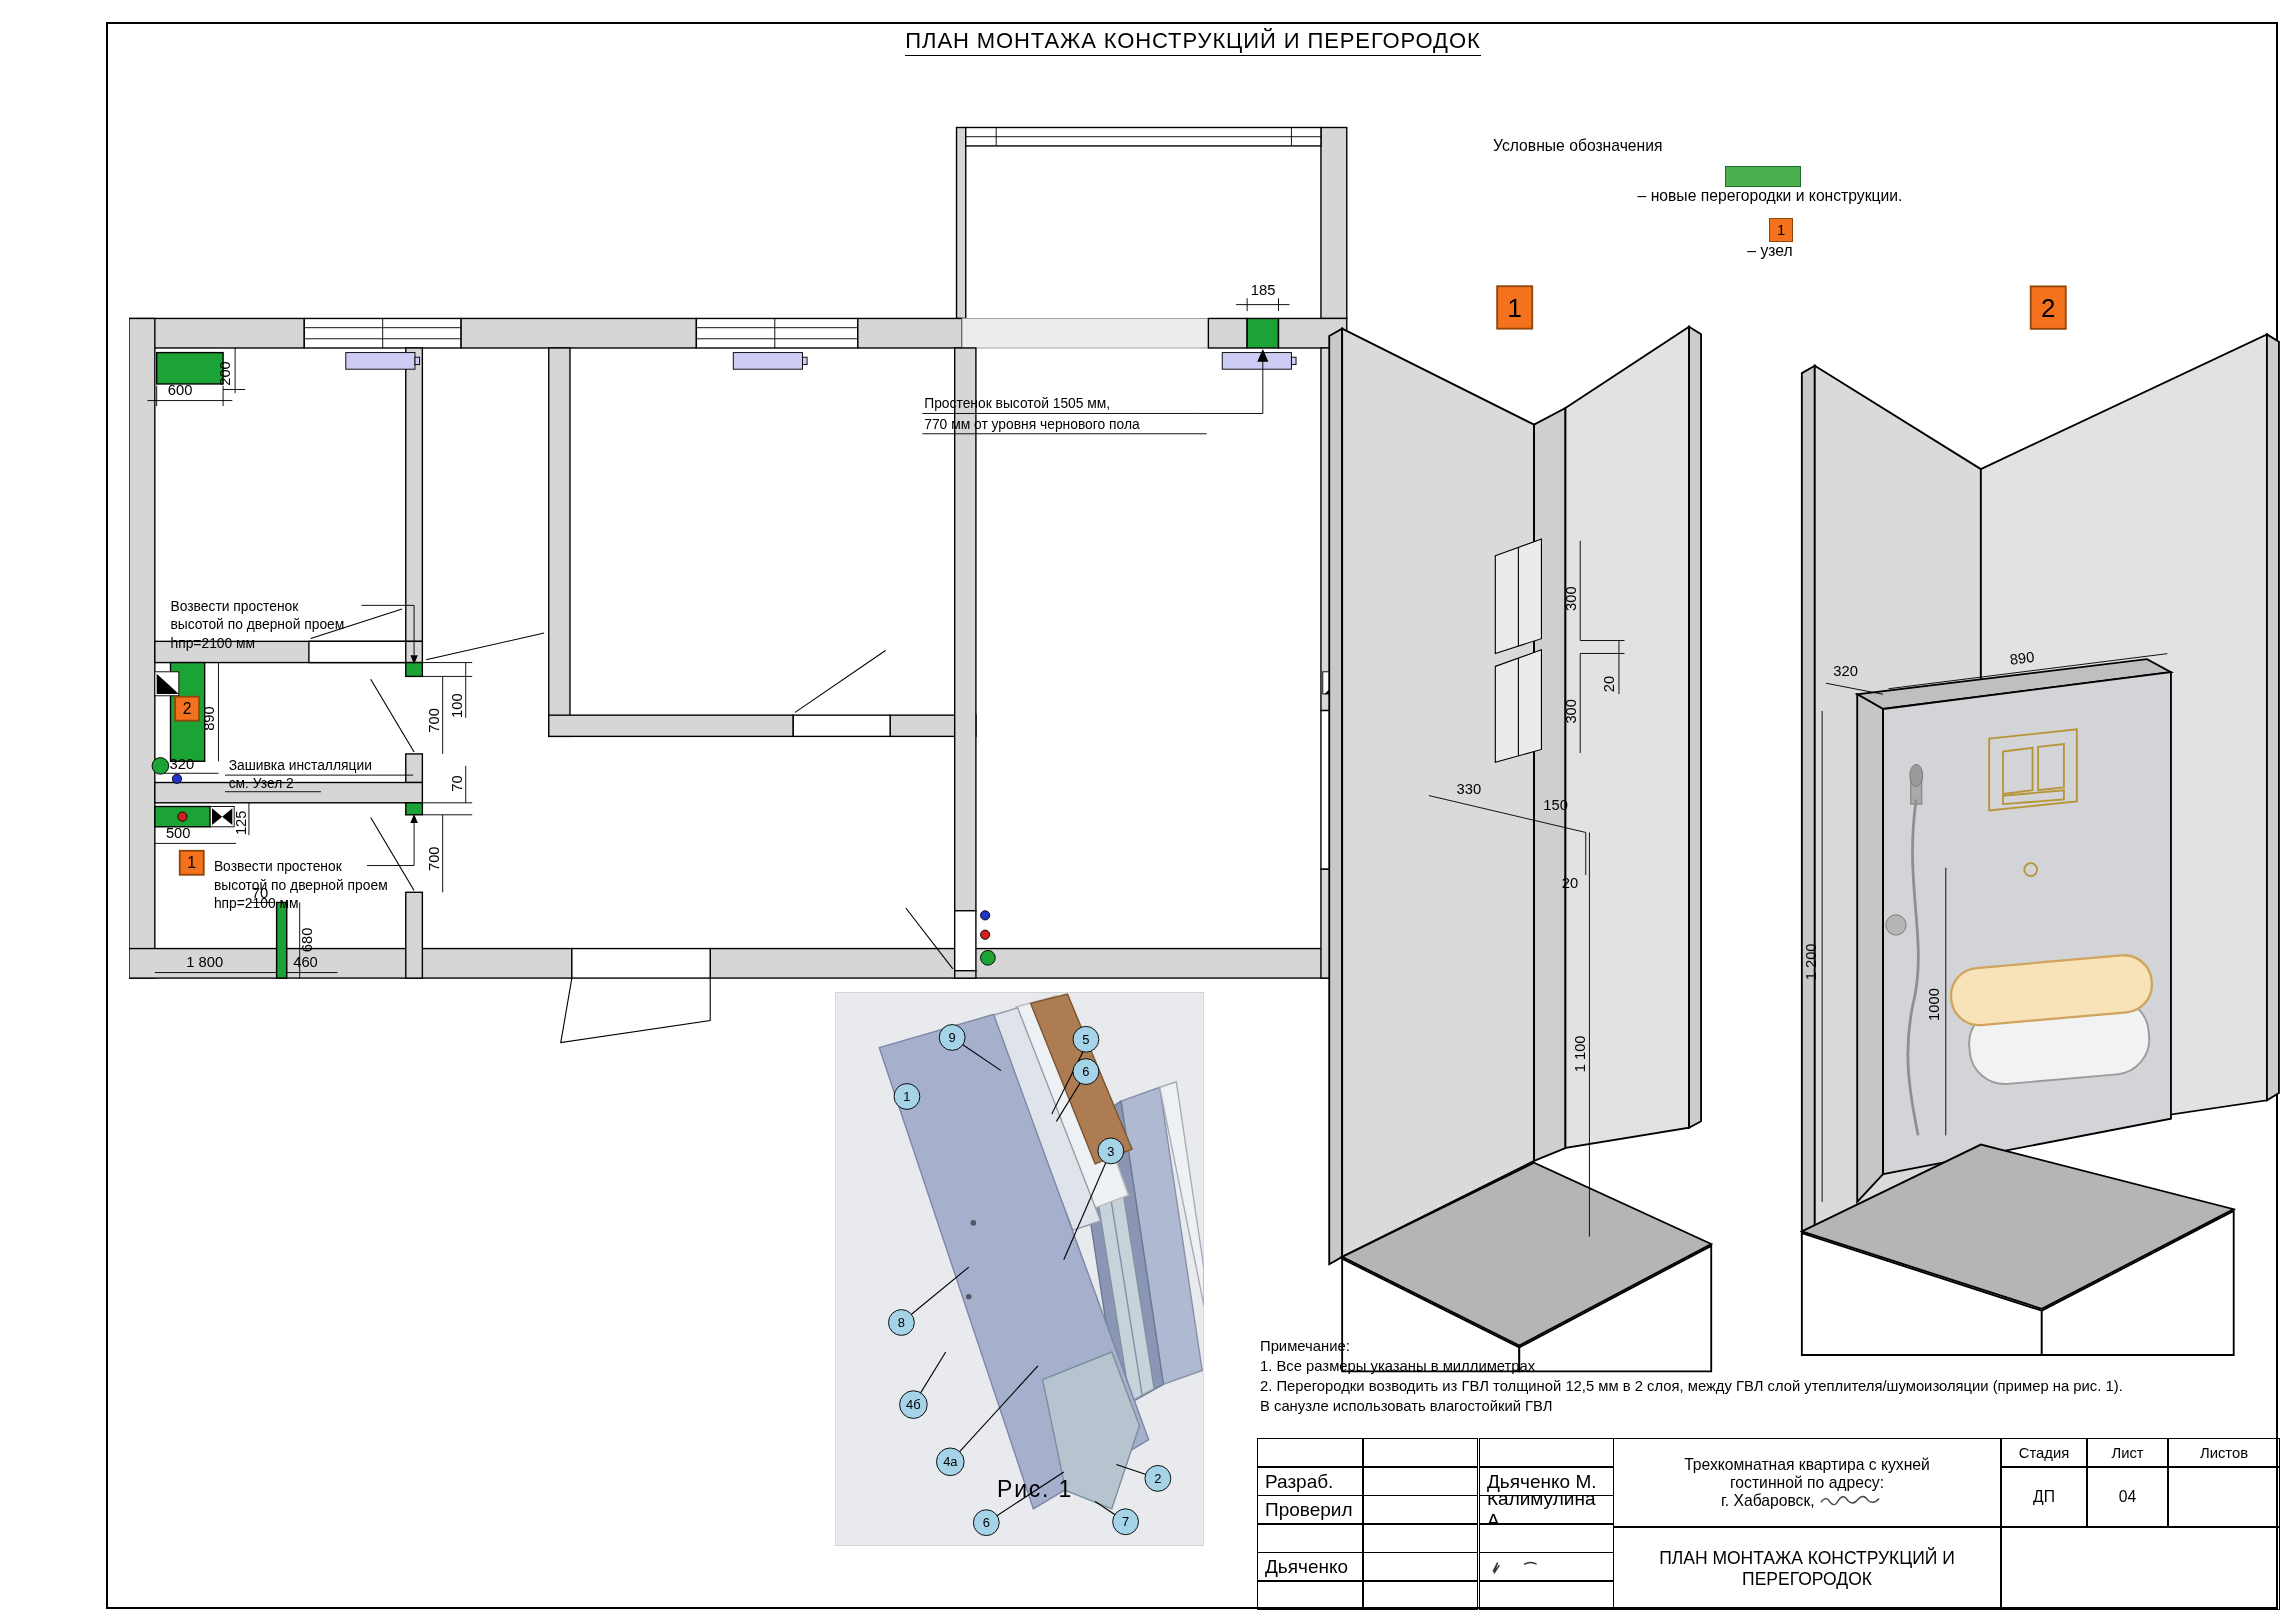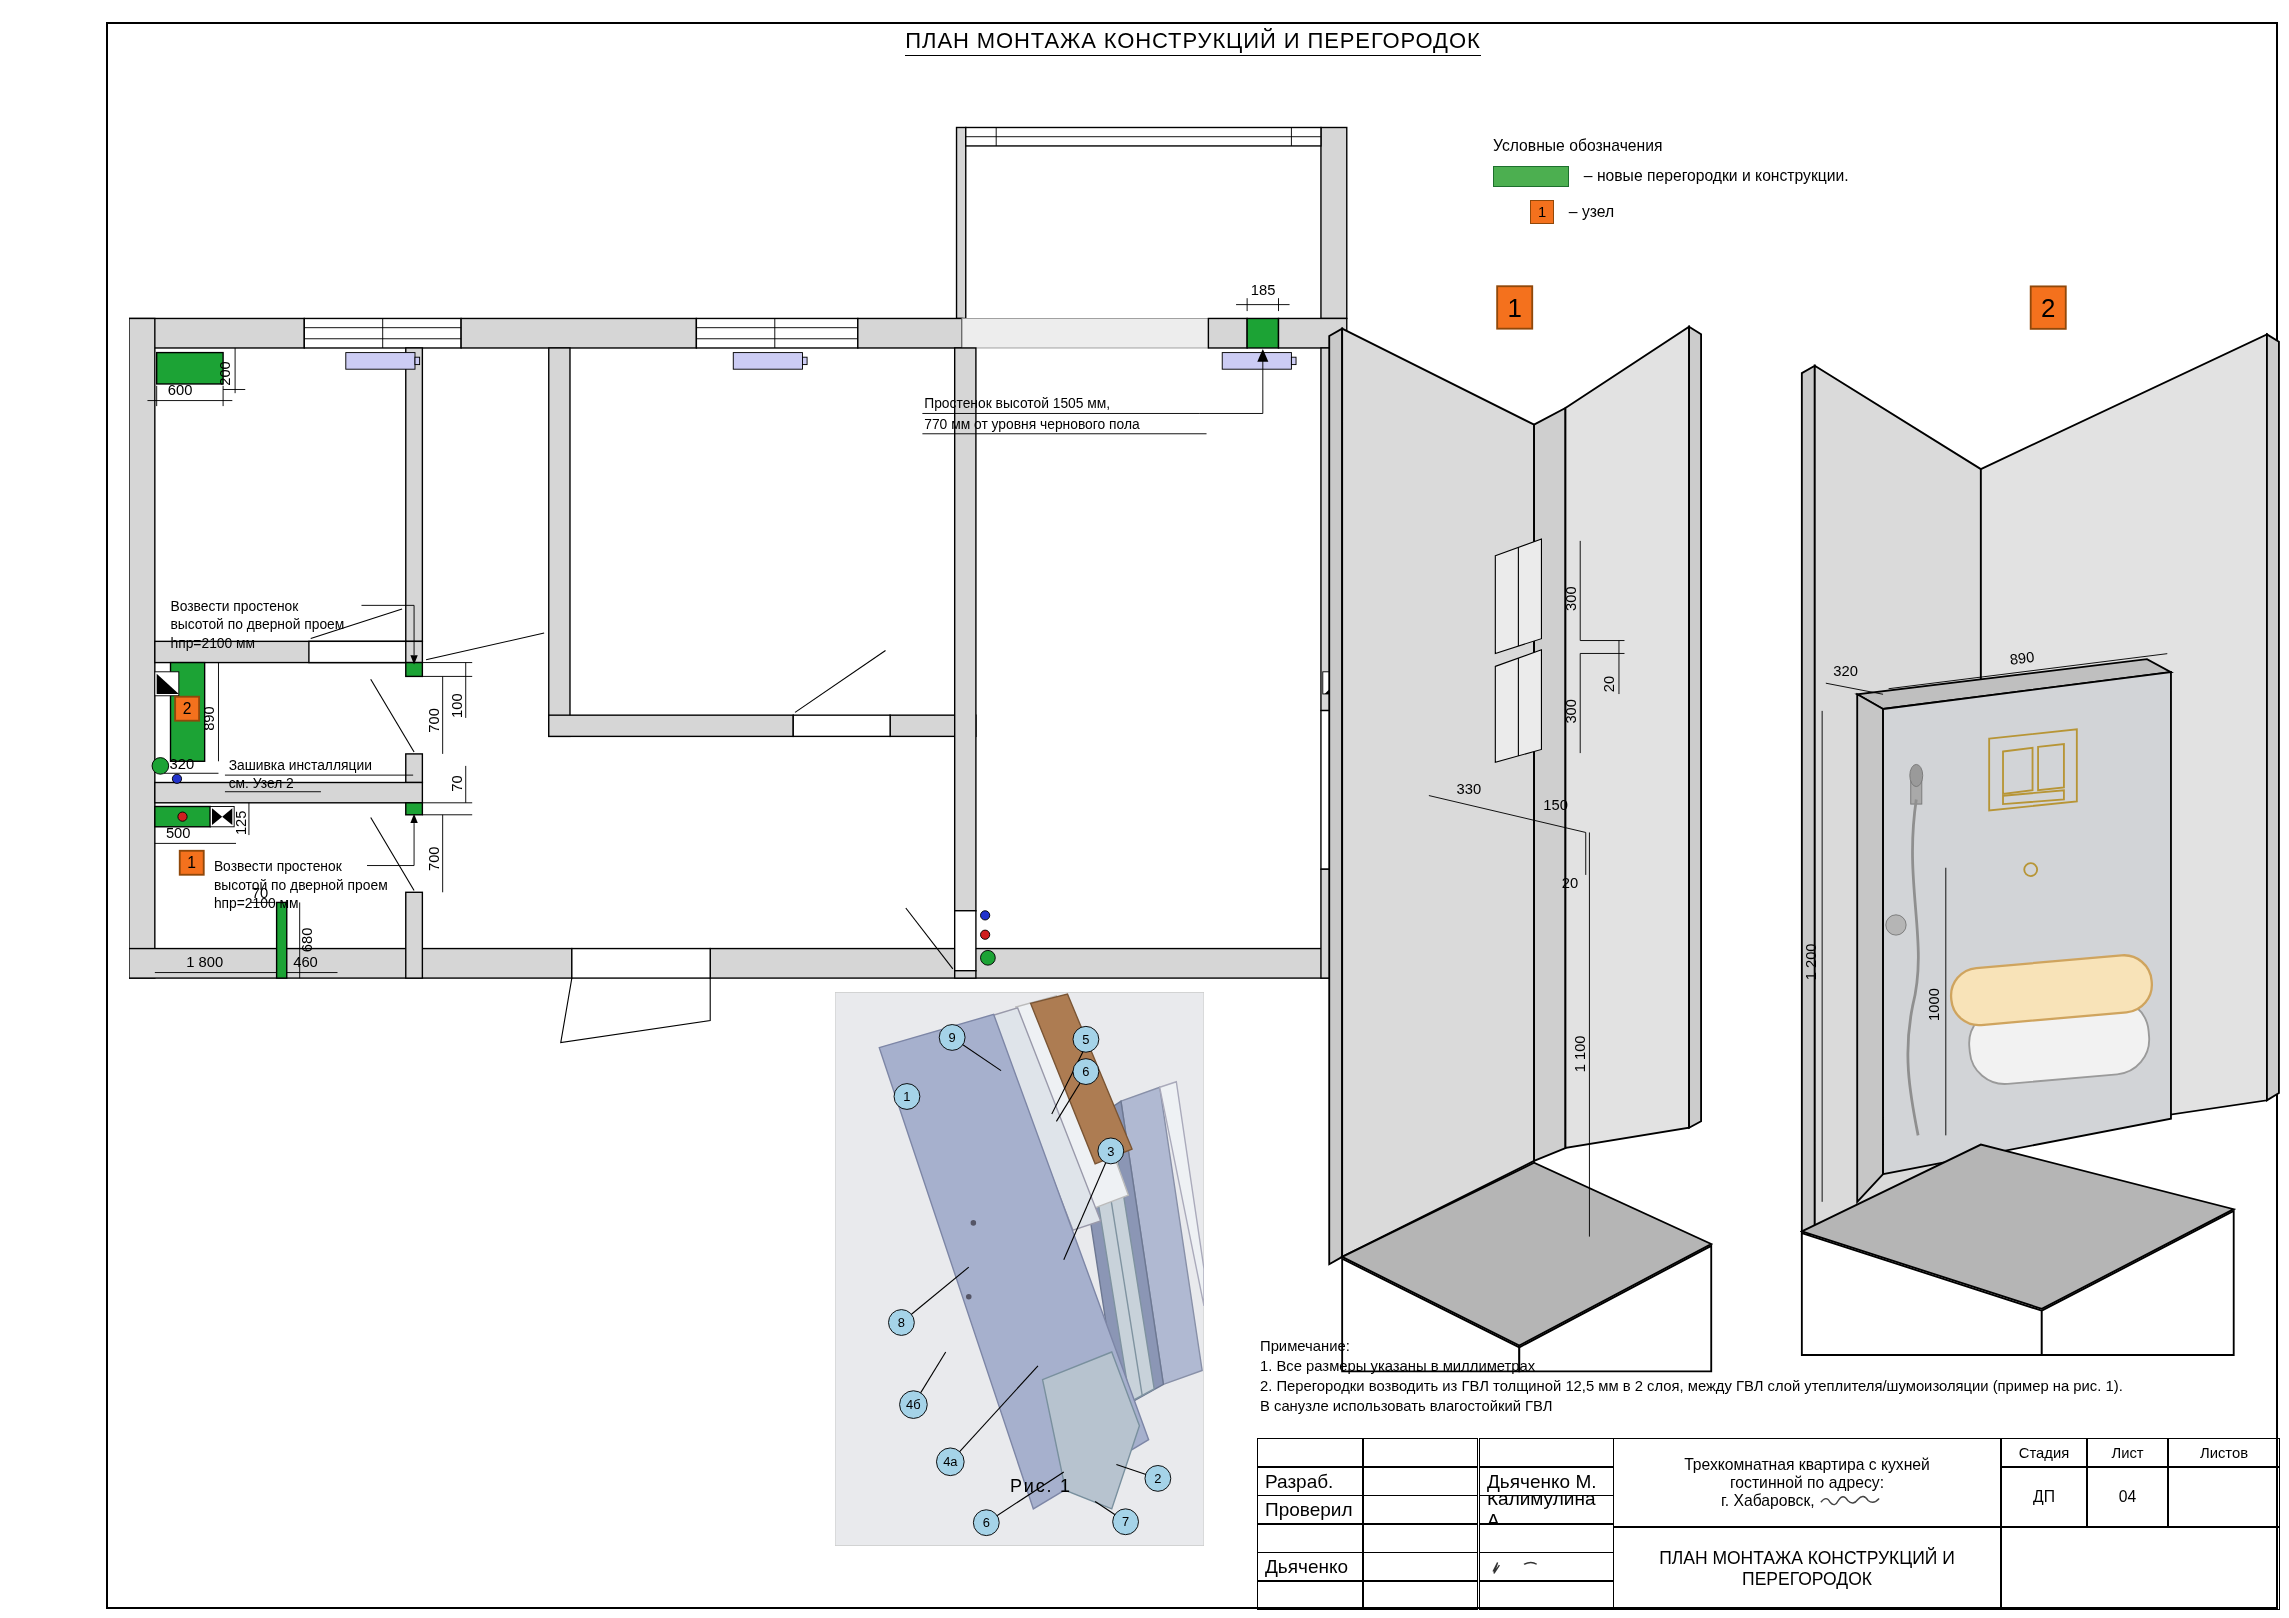--- a/index.html
+++ b/index.html
@@ -3,31 +3,31 @@
 <meta charset="utf-8">
 <style>
   html,body{margin:0;padding:0;background:#ffffff;}
   body{width:2290px;height:1619px;position:relative;font-family:"Liberation Sans",sans-serif;color:#000;}
   .abs{position:absolute;}
   .frame{left:106px;top:22px;width:2172px;height:1587px;border:2.8px solid #000;box-sizing:border-box;}
   .doc-title{left:106px;top:28px;width:2174px;text-align:center;font-size:22px;letter-spacing:0.9px;}
   .doc-title span{border-bottom:1.8px solid #000;padding-bottom:1.8px;}
   .legend{left:1493px;top:137px;width:554px;font-size:15.7px;}
   .legend-title{margin-bottom:11px;}
-  .legend-row{display:flex;align-items:center;margin-bottom:13px;}
+  .legend-row{display:flex;align-items:center;margin-bottom:13px;flex-direction:column;}
   .legend-swatch{width:74px;height:18.5px;background:#4CAF50;border:1.8px solid #1d6f2d;margin-right:14.8px;}
   .legend-node{width:22px;height:22px;background:#F4711D;border:1.8px solid #90480a;margin:0 14.8px 0 37px;
     display:flex;align-items:center;justify-content:center;font-size:14.8px;}
   .notes{left:1260px;top:1336px;width:1011px;font-size:14.8px;line-height:20px;}
   .notes .nt{}
   .tb{left:1257px;top:1438px;width:1023px;height:172px;}
   .tb-cell{position:absolute;border:1.8px solid #000;box-sizing:border-box;font-size:19px;
     display:flex;align-items:center;padding-left:7px;overflow:hidden;}
   .tb-center{justify-content:center;text-align:center;padding:0 3.7px;flex-direction:column;}
-  .fig-caption{left:997px;top:1476px;width:231px;font-size:18px;letter-spacing:1.8px;margin-left:13px;}
+  .fig-caption{left:997px;top:1476px;width:231px;font-size:23px;letter-spacing:1.8px;}
   svg text{font-family:"Liberation Sans",sans-serif;}
 </style>
 </head>
 <body>
 
 <div class="abs frame"></div>
 
 <div class="abs doc-title"><span>ПЛАН МОНТАЖА КОНСТРУКЦИЙ И ПЕРЕГОРОДОК</span></div>
 
 <div class="abs legend">

